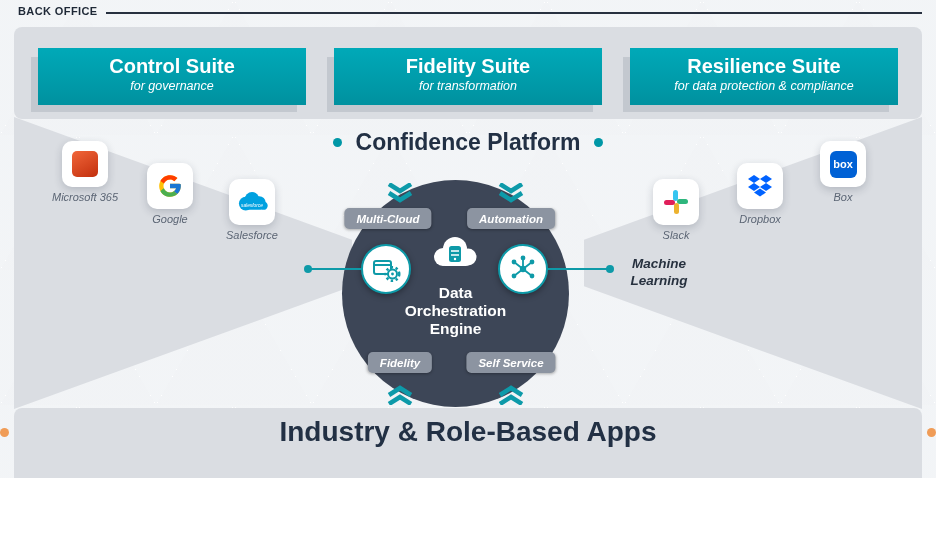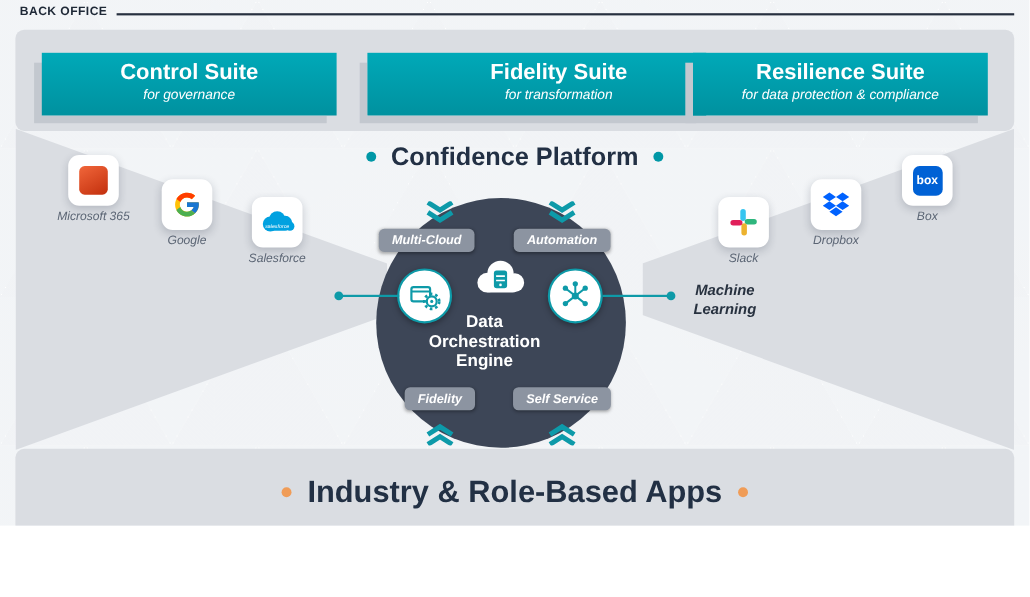--- a/index.html
+++ b/index.html
@@ -23,45 +23,45 @@
   .band{position:absolute;left:14px;width:908px;background:#dadde2;border-radius:8px;}
   #top-band{top:27px;height:92px;}
   #bottom-band{top:408px;height:92px;}
   .wedge{position:absolute;top:117px;width:338px;height:292px;background:#dadde2;}
   #left-wedge{left:14px;clip-path:polygon(0 0,100% 42%,100% 58%,0 100%);}
   #right-wedge{right:14px;clip-path:polygon(100% 0,0 42%,0 58%,100% 100%);}
 
   .suite{position:absolute;top:48px;width:268px;height:57px;text-align:center;color:#fff;
     background:linear-gradient(180deg,#00a9b8,#00919f);
     box-shadow:-8px 8px 0 -1px #c3c8cf;}
-  #suite-1{left:38px;} #suite-2{left:334px;padding-left:40px;} #suite-3{left:630px;}
+  #suite-1{left:38px;} #suite-2{left:334px;} #suite-3{left:630px;}
   .suite-title{font-size:20px;font-weight:bold;margin-top:7px;}
   .suite-sub{font-size:12.5px;font-style:italic;margin-top:1px;}
 
   .dot-title{position:absolute;left:0;width:936px;display:flex;align-items:center;justify-content:center;gap:14px;}
   #platform-title{top:129px;}
-  #apps-title{top:431px;}
+  #apps-title{top:416px;justify-content:space-between;}
   .dot-title .txt{font-size:23px;font-weight:bold;color:#223044;}
   #apps-title .txt{font-size:28px;}
   .dot{width:9px;height:9px;border-radius:50%;}
   .dot.teal{background:#0097a6;} .dot.orange{background:#f09c57;}
 
   .app{position:absolute;display:flex;flex-direction:column;align-items:center;width:46px;}
   .app-card{width:46px;height:46px;background:#fff;border-radius:10px;
     box-shadow:0 3px 8px rgba(30,40,60,.20);display:flex;align-items:center;justify-content:center;}
   .app-label{margin-top:4px;font-size:11px;font-style:italic;color:#5b6574;white-space:nowrap;}
   #app-microsoft{left:62px;top:141px;} #app-google{left:147px;top:163px;} #app-salesforce{left:229px;top:179px;}
   #app-slack{left:653px;top:179px;} #app-dropbox{left:737px;top:163px;} #app-box{left:820px;top:141px;}
   .ms-square{width:26px;height:26px;border-radius:5px;background:linear-gradient(150deg,#f1663a,#c22f0d);}
   .box-square{width:27px;height:27px;border-radius:6px;background:#0061d5;color:#fff;font-weight:bold;
     font-size:11px;display:flex;align-items:center;justify-content:center;}
 
   #engine-circle{position:absolute;left:342px;top:180px;width:227px;height:227px;border-radius:50%;background:#3d4657;}
   #engine-cloud{position:absolute;left:426px;top:232px;}
-  #engine-title{position:absolute;left:380px;top:284px;width:121px;text-align:center;color:#fff;
+  #engine-title{position:absolute;left:395px;top:284px;width:121px;text-align:center;color:#fff;
     font-weight:bold;font-size:15.5px;line-height:18px;}
 
   .pill{position:absolute;height:21px;padding:0 12px;background:#8c94a1;border-radius:5px;color:#fff;
     font-size:11.5px;font-style:italic;font-weight:bold;display:flex;align-items:center;justify-content:center;
     transform:translateX(-50%);box-shadow:0 1px 3px rgba(0,0,0,.3);white-space:nowrap;}
   #pill-multicloud{left:388px;top:208px;} #pill-automation{left:511px;top:208px;}
   #pill-insights{left:400px;top:352px;} #pill-selfservice{left:511px;top:352px;}
 
   .chev{position:absolute;width:26px;height:20px;}
   .chev.up{transform:rotate(180deg);}

